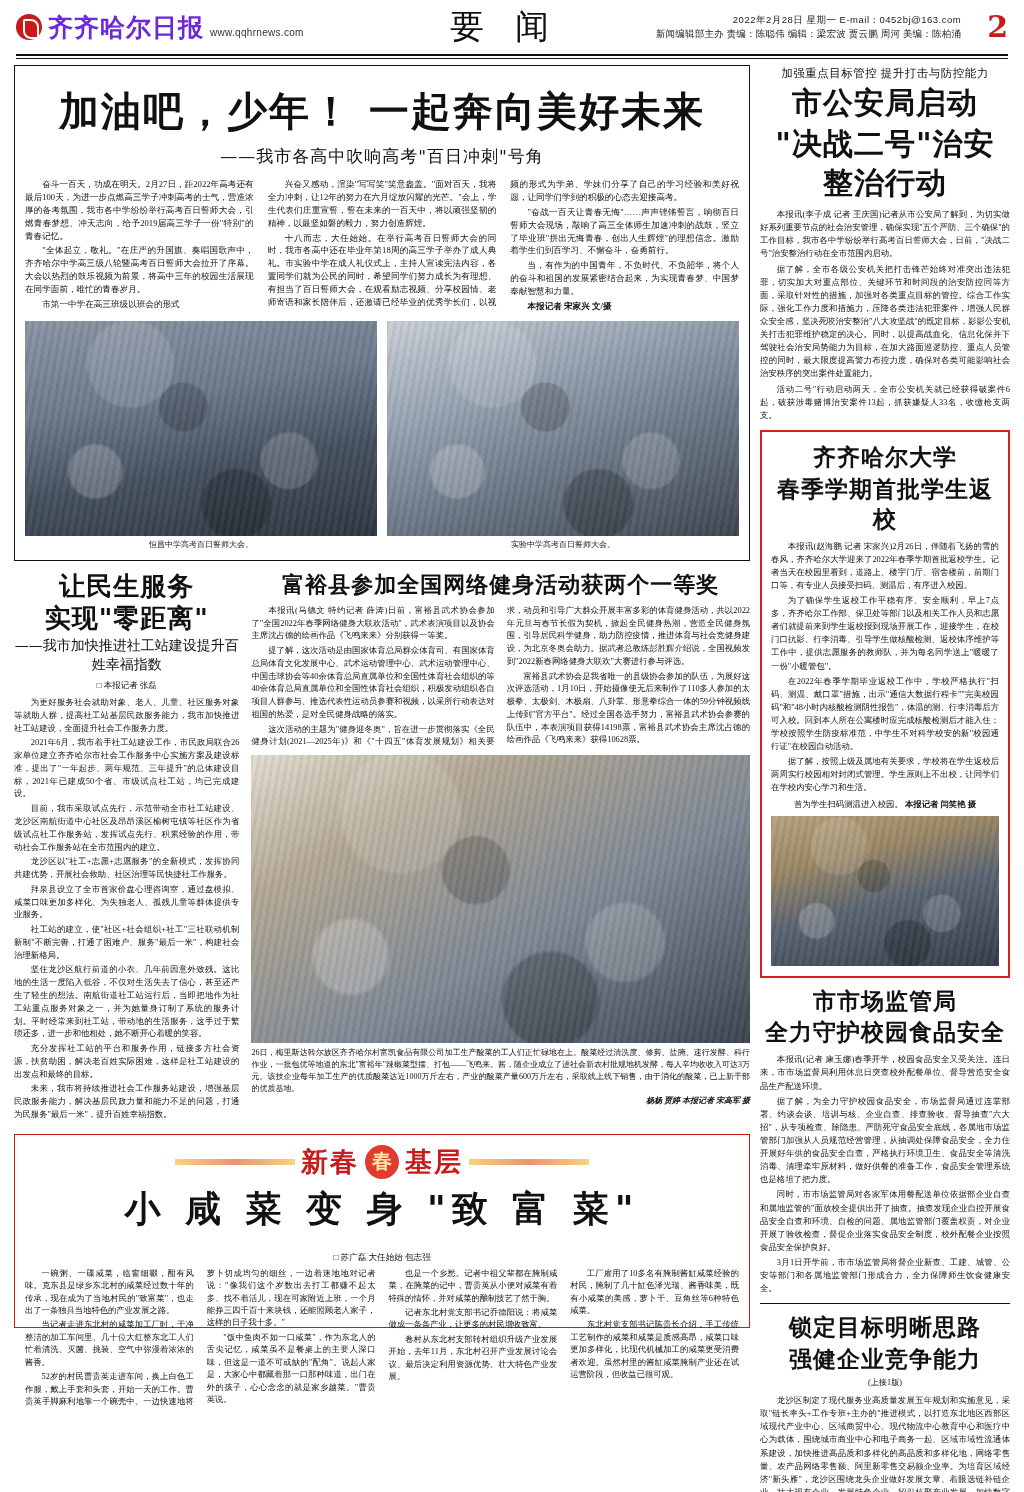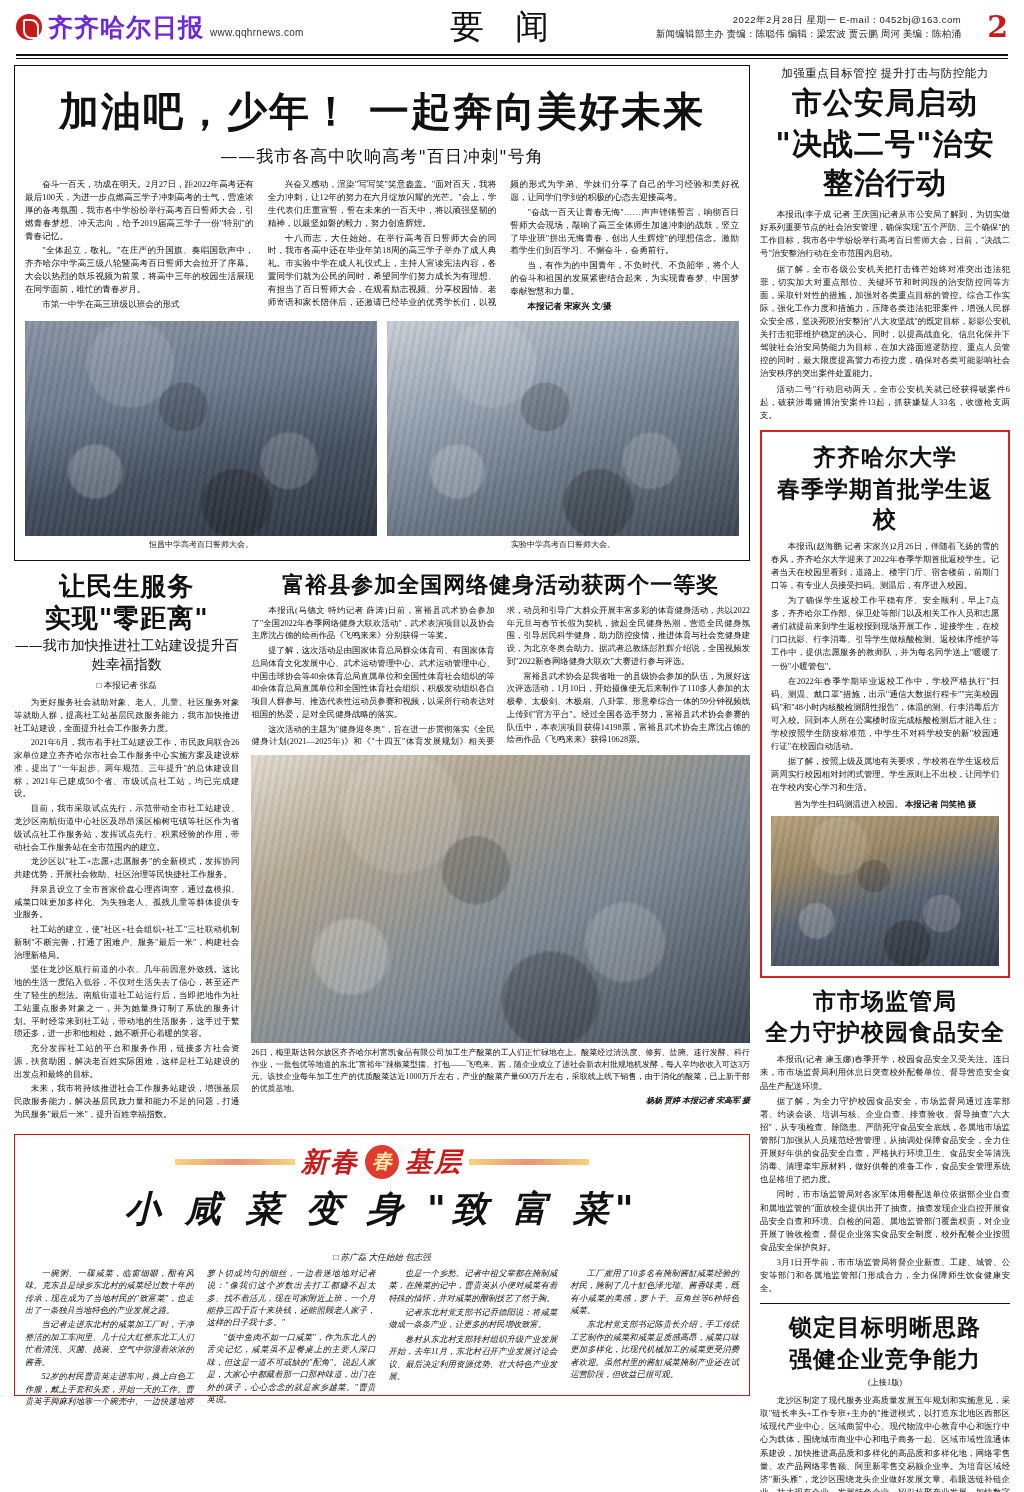--- a/index.html
+++ b/index.html
@@ -89,21 +89,21 @@
   .body1{font-size:8.4px;line-height:1.52;text-align:justify;}
   .body1 p{margin:0 0 2px 0;text-indent:2em;}
   .cols2{column-count:2;column-gap:12px;}
   .cols2 p{margin:0 0 2px 0;text-indent:2em;}
 
   .wide-photo{width:100%;height:288px;margin-top:6px;position:relative;overflow:hidden;}
   .capbox{font-size:8px;line-height:1.5;text-align:justify;margin-top:4px;}
   .capbox .sig{text-align:right;display:block;font-weight:bold;font-style:italic;}
 
   
-  .bottom-box{border:1.5px solid #c81a1a;margin-top:10px;padding:6px 10px 10px 10px;position:relative;height:262px;box-sizing:border-box;font-style:italic;}
+  .bottom-box{border:1.5px solid #c81a1a;margin-top:10px;padding:6px 10px 10px 10px;position:relative;height:194px;box-sizing:border-box;}
   .banner{display:flex;align-items:center;justify-content:center;gap:6px;height:42px;}
   .banner-txt{font-size:27px;font-weight:bold;color:#c81a1a;font-family:"DejaVu Serif",serif;letter-spacing:2px;}
   .banner-ball{width:34px;height:34px;border-radius:50%;background:#e03b2f;color:#ffe9a8;font-size:20px;font-weight:bold;display:flex;align-items:center;justify-content:center;font-family:"DejaVu Serif",serif;}
   .banner-deco{height:6px;background:linear-gradient(90deg,#f2c14b,#e0663a,#f2c14b);opacity:.7;width:120px;}
   .bottom-title{text-align:center;font-size:36px;font-weight:bold;font-family:"DejaVu Serif",serif;letter-spacing:6px;margin:2px 0 18px 0;}
   .cols4{column-count:4;column-gap:13px;font-size:8.3px;line-height:1.5;text-align:justify;}
   .cols4 p{margin:0 0 2px 0;text-indent:2em;}
 
   
   .r-kicker{font-size:11.5px;text-align:center;line-height:1.4;letter-spacing:.5px;}

